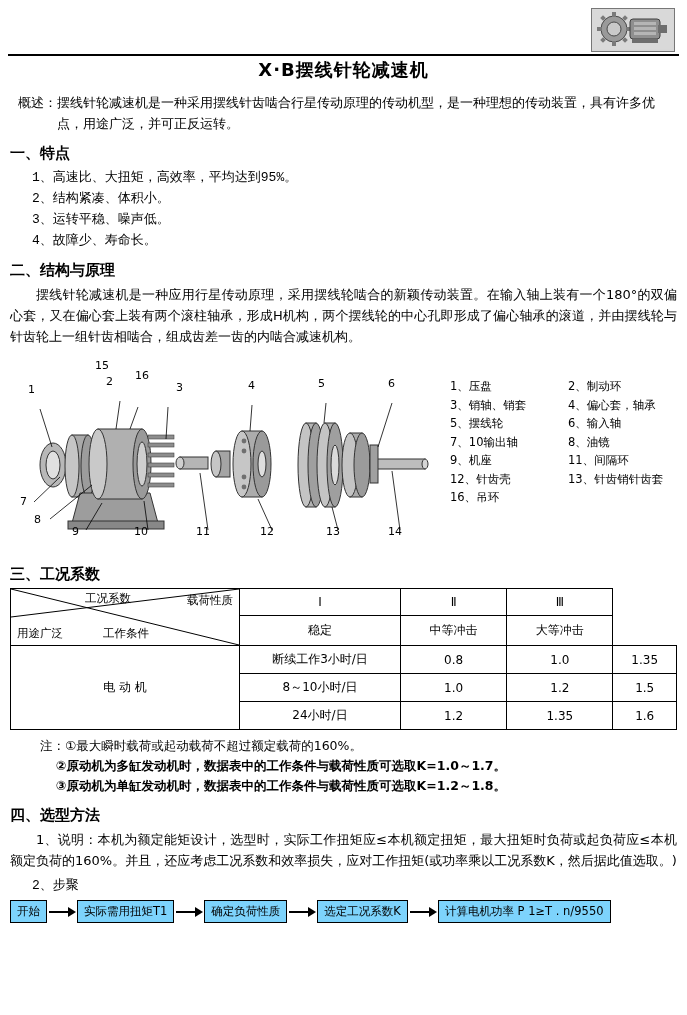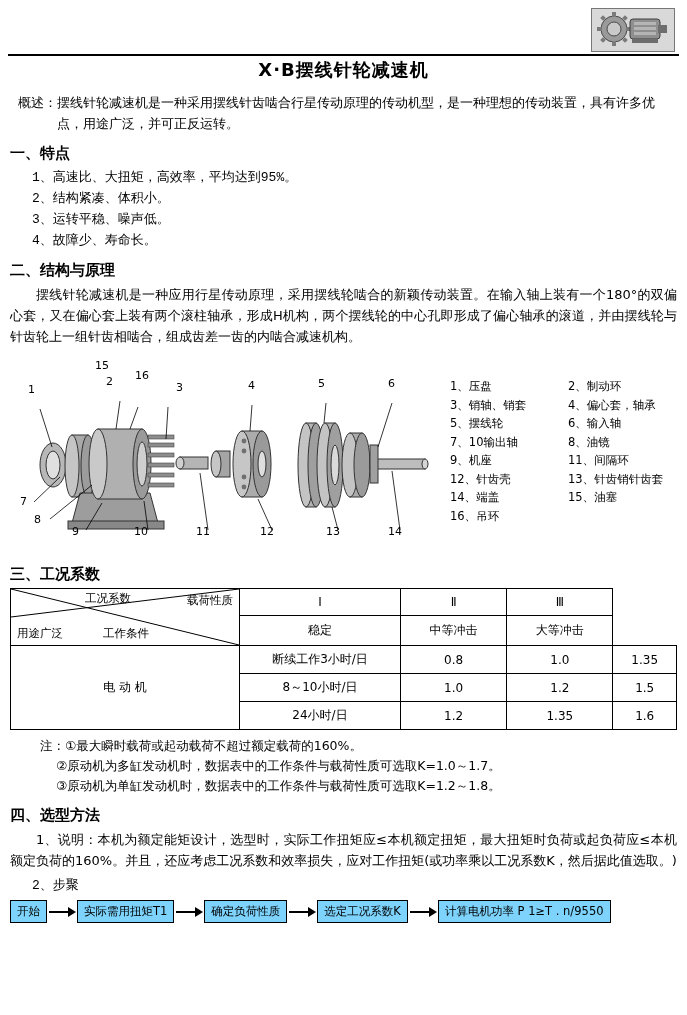--- a/index.html
+++ b/index.html
@@ -141,21 +141,21 @@
   td.motor { width: 72px; }
   td.cond-txt { width: 156px; text-align: center; }
   
   .notes {
     font-size: 12.5px;
     line-height: 20px;
     margin-top: 6px;
     padding-left: 30px;
   }
   .notes div { text-indent: 0; }
-  .notes .n2 { padding-left: 16px; }
+  .notes .n2 { padding-left: 16px; font-weight: bold; }
   
   .flow {
     margin-top: 4px;
   }
   .flow-row {
     display: flex;
     align-items: center;
     margin-bottom: 7px;
     font-size: 11.5px;
   }
@@ -361,24 +361,20 @@
           <span class="c1">7、10输出轴</span>
           <span class="c2">8、油镜</span>
         </div>
         <div class="legend-row">
           <span class="c1">9、机座</span>
           <span class="c2">11、间隔环</span>
         </div>
         <div class="legend-row">
           <span class="c1">12、针齿壳</span>
           <span class="c2">13、针齿销针齿套</span>
-        </div>
-        <div class="legend-row">
-          <span class="c1">14、端盖</span>
-          <span class="c2">15、油塞</span>
         </div>
         <div class="legend-row">
           <span class="c1">16、吊环</span>
           <span class="c2"></span>
         </div>
       </div>
     </div>
 
     <div class="sec-h">三、工况系数</div>
 

